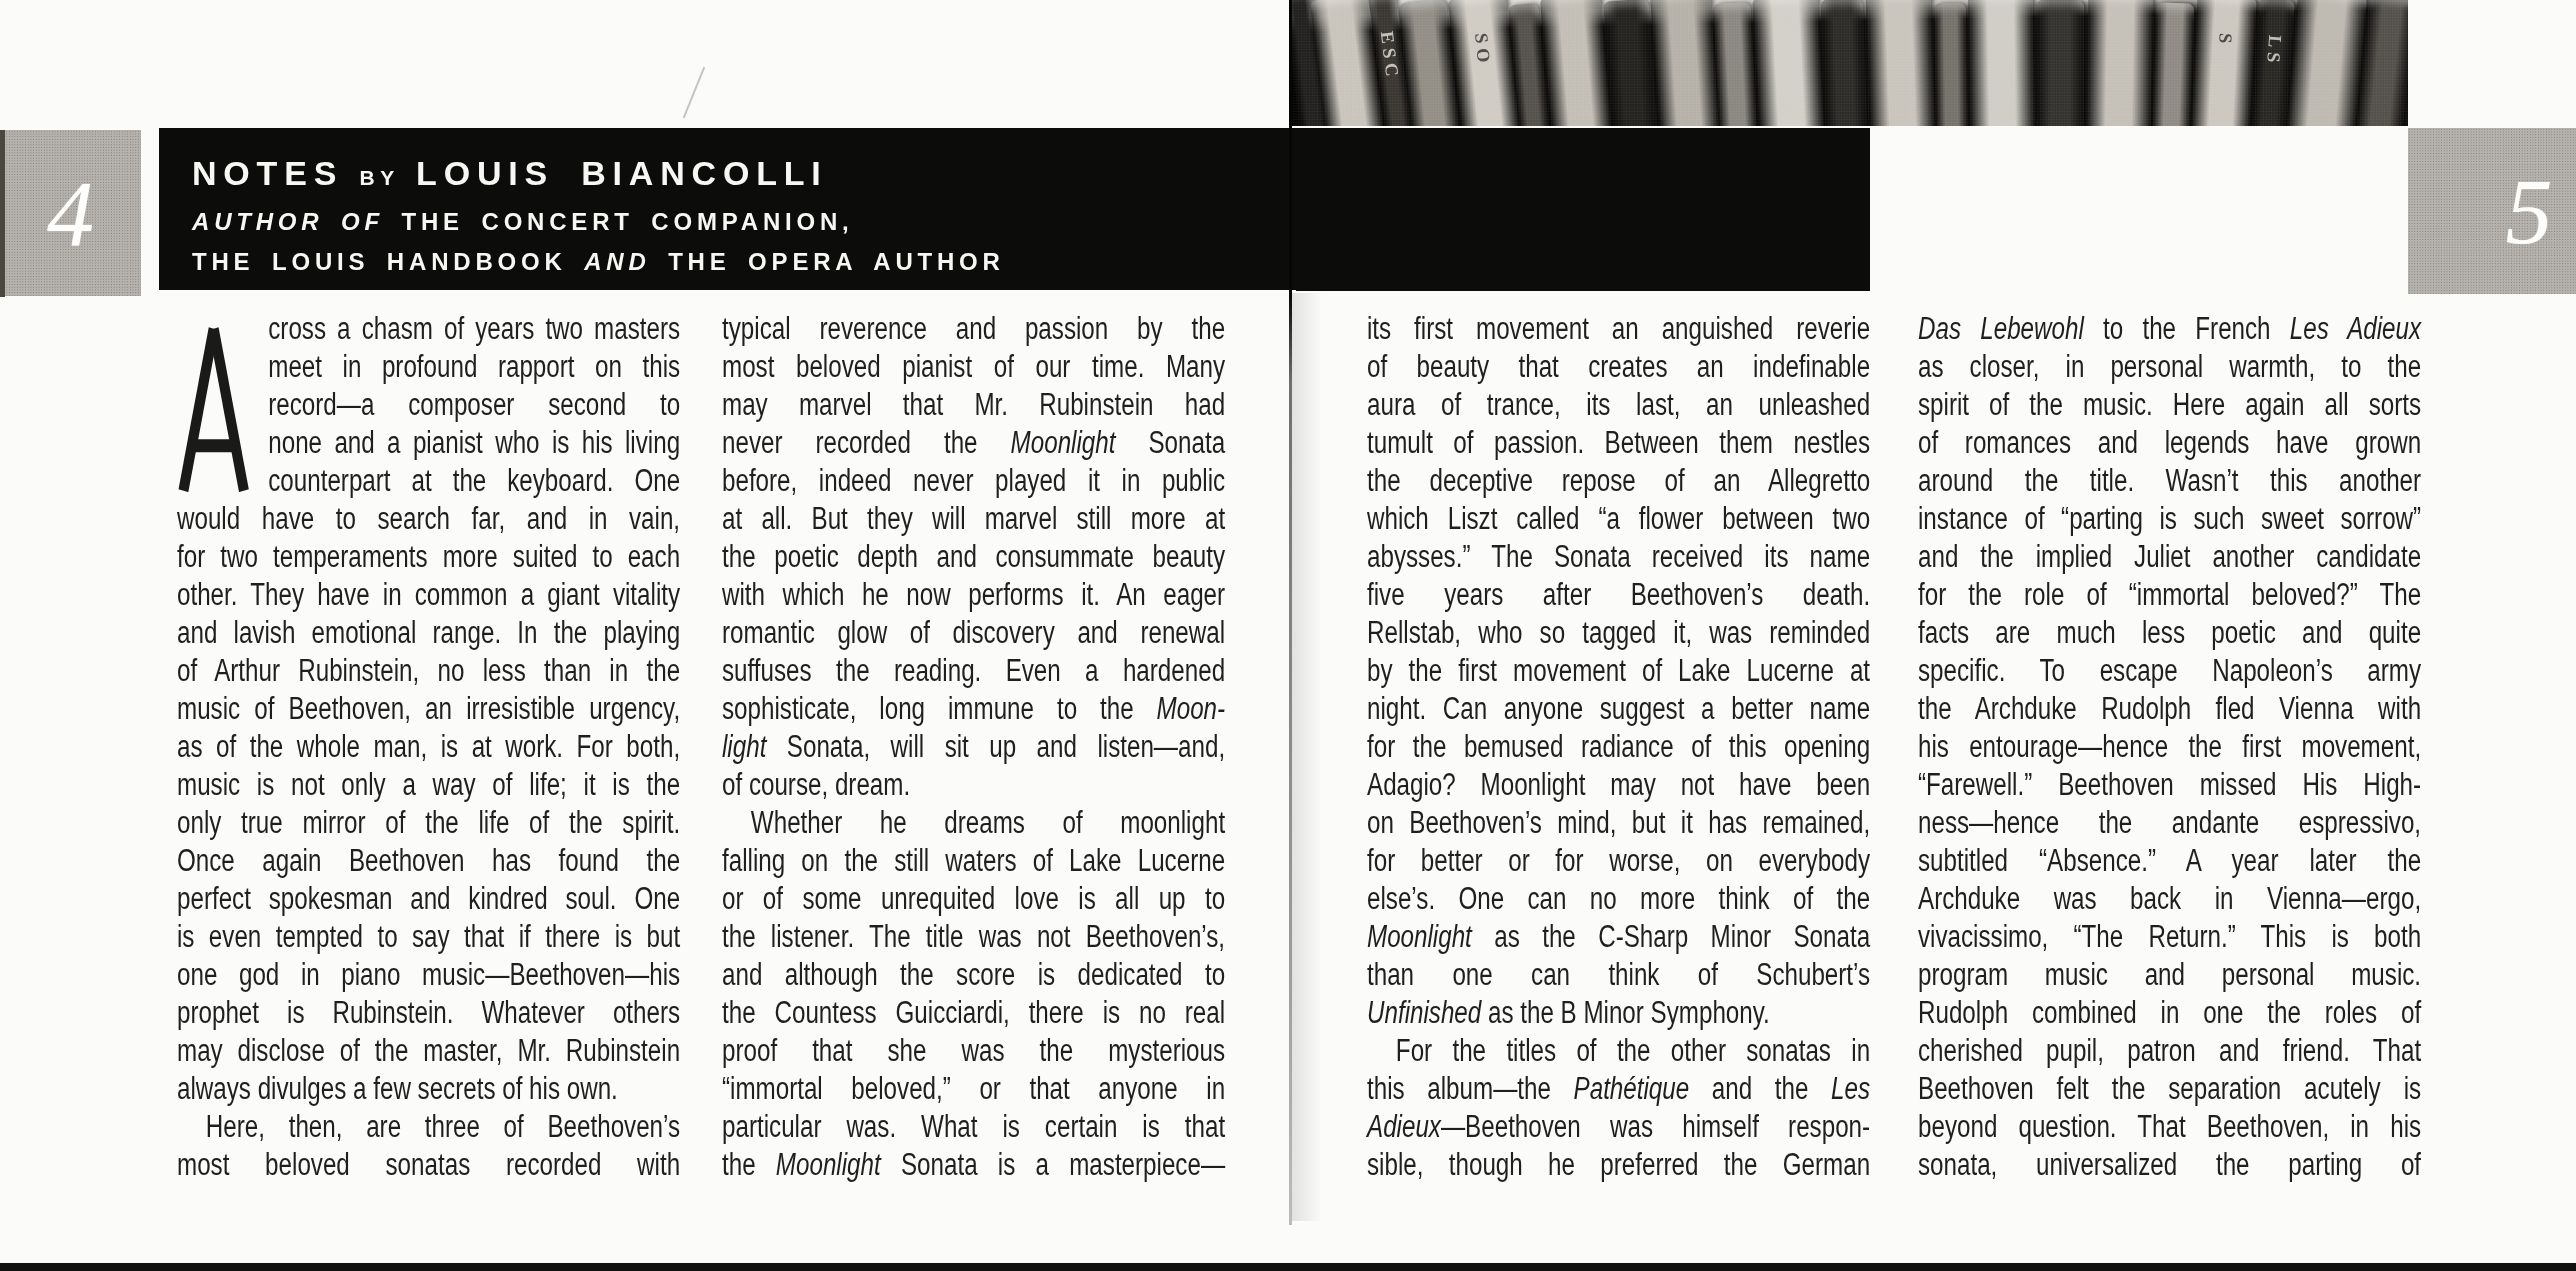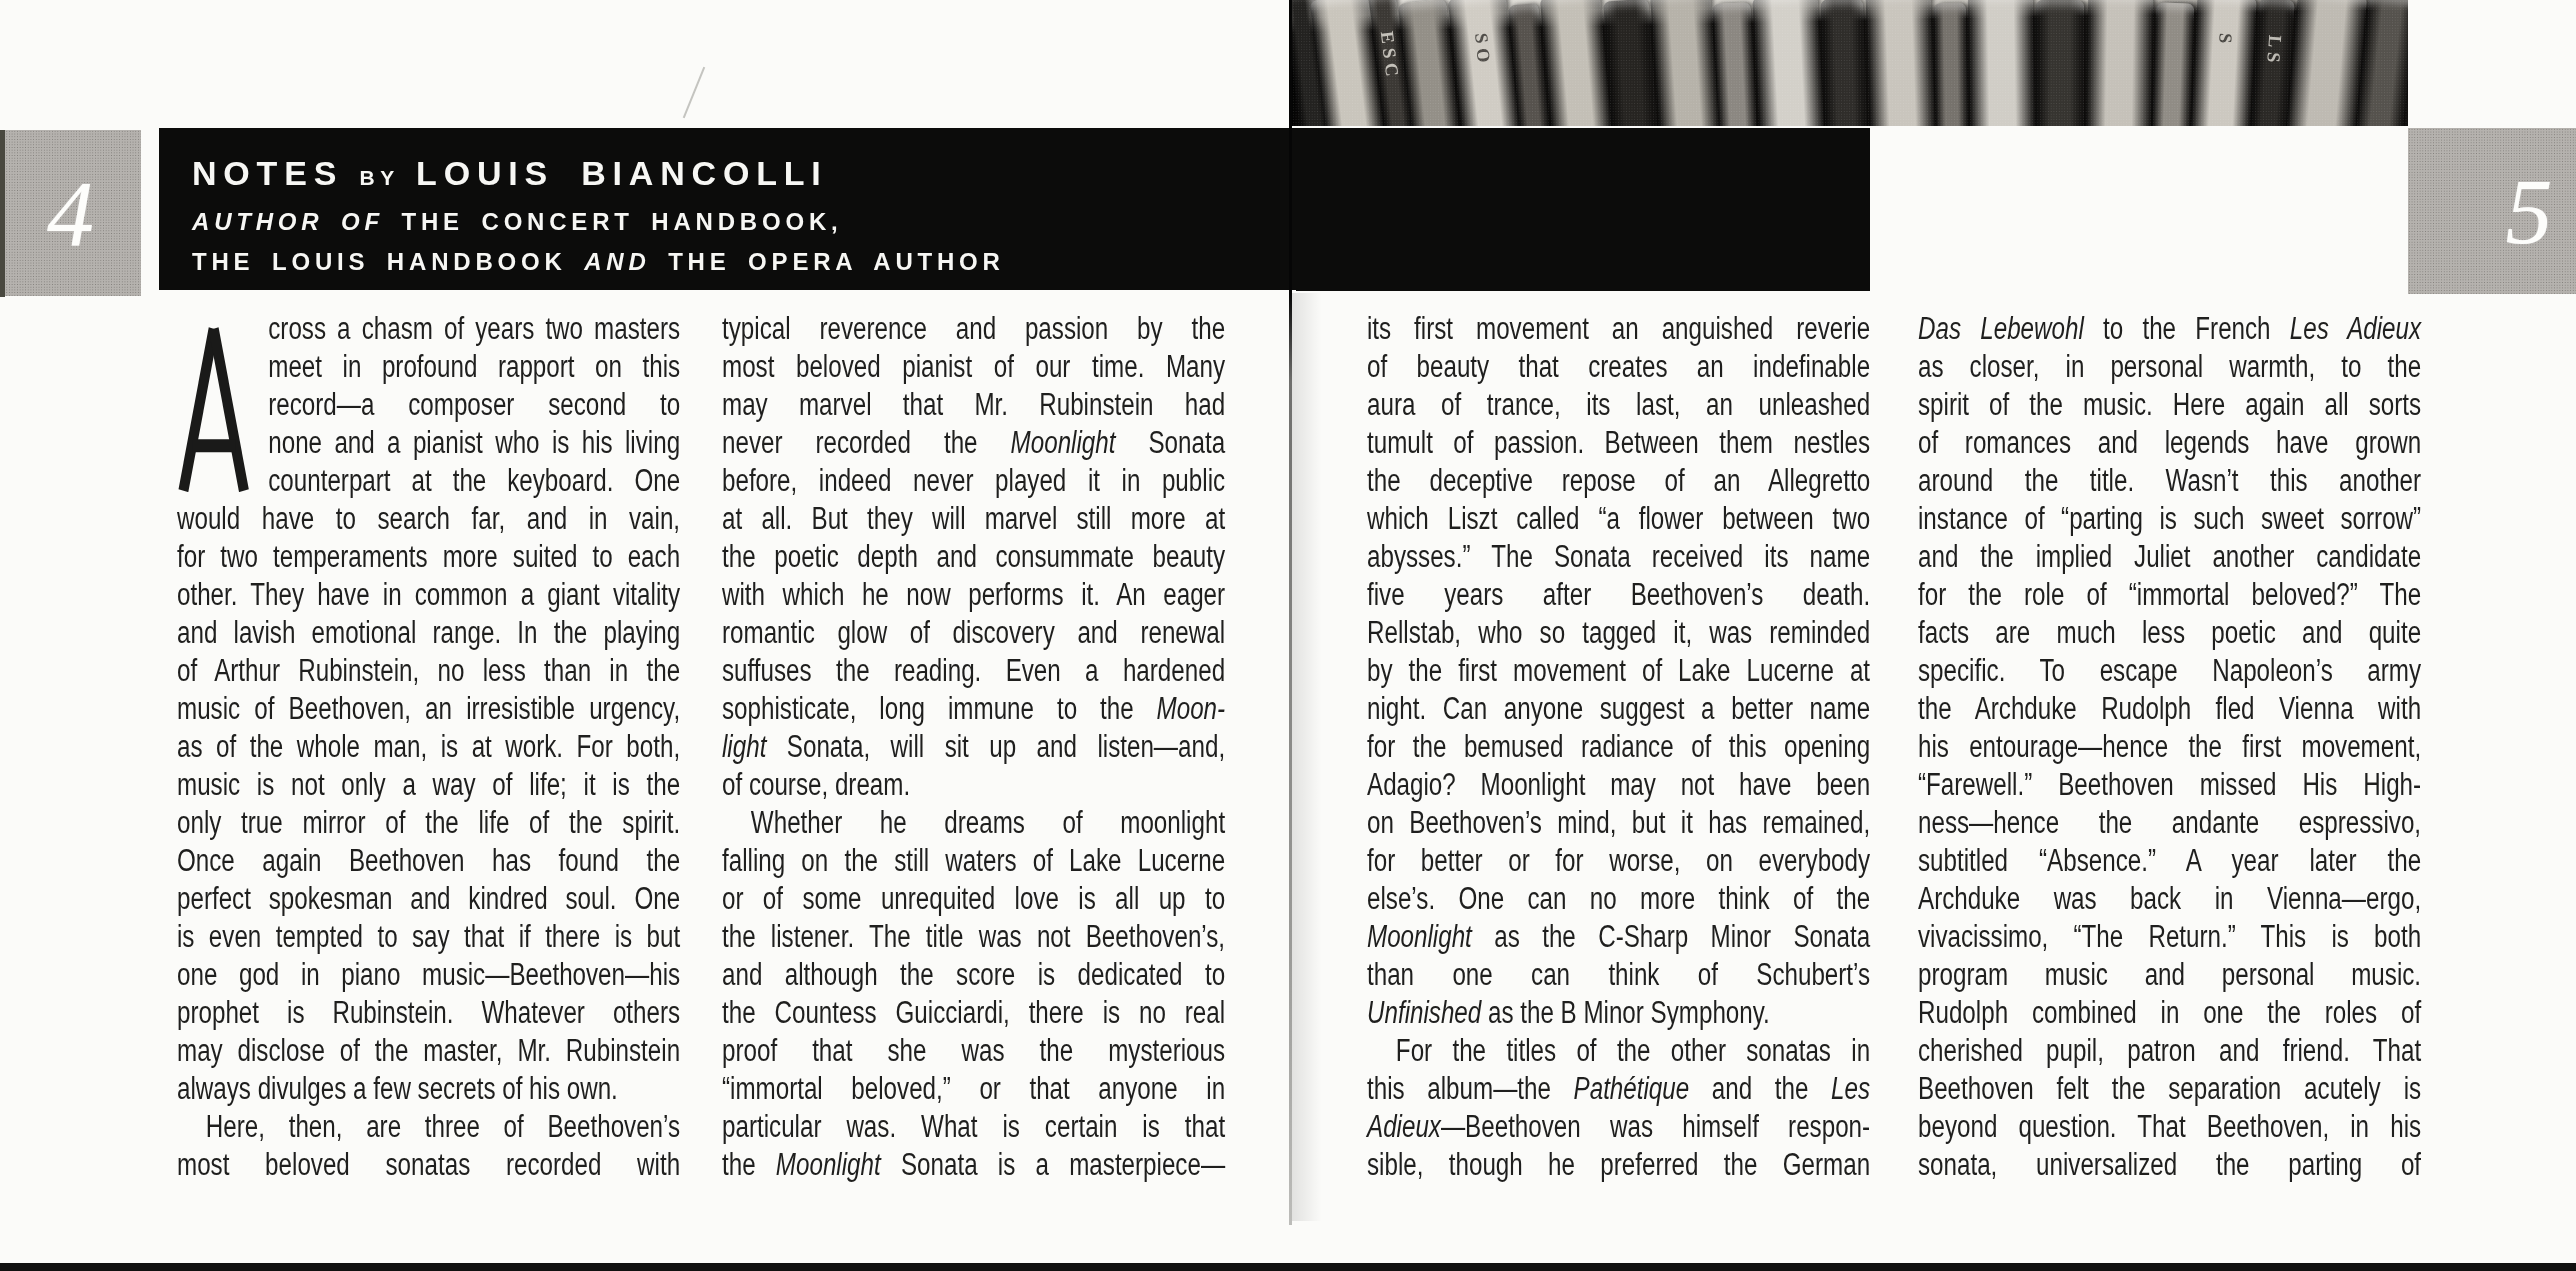--- a/index.html
+++ b/index.html
@@ -96,21 +96,21 @@
     <span class="pageno">4</span>
   </div>
   <div class="band band-right">
     <span class="pageno">5</span>
   </div>
 
   <div class="bar bar-left">
     <div class="h1">
       <span>NOTES</span><span class="by">BY</span><span>LOUIS BIANCOLLI</span>
     </div>
-    <div class="h2"><span class="it">AUTHOR OF </span><span>THE CONCERT HANDBOOK,</span></div>
+    <div class="h2"><span class="it">AUTHOR OF </span><span>THE CONCERT COMPANION,</span></div>
     <div class="h2"><span>THE LOUIS HANDBOOK </span><span class="it">AND</span><span> THE OPERA AUTHOR</span></div>
   </div>
 
   <div class="bar bar-right"></div>
 
   <div class="col c0">
     <div class="dropcap">
       <svg width="94" height="166" viewBox="0 0 138 244" aria-label="A">
         <g stroke="#1a1a19" stroke-width="19" fill="none" stroke-linecap="butt">
           <path d="M69 4 L12 242"></path>

